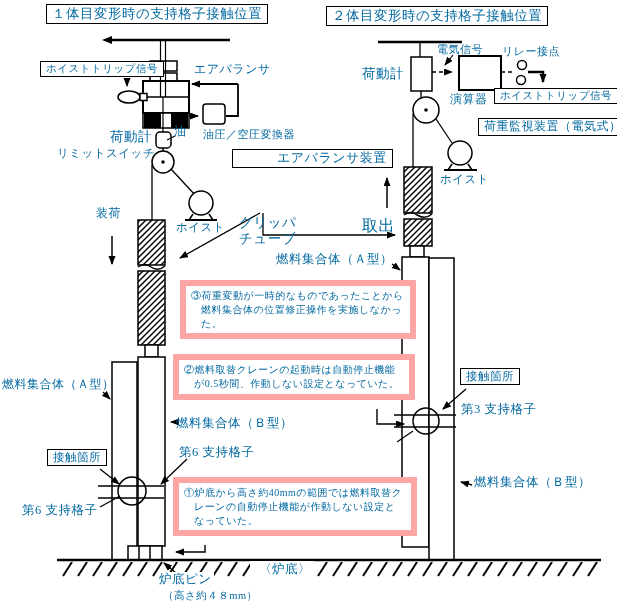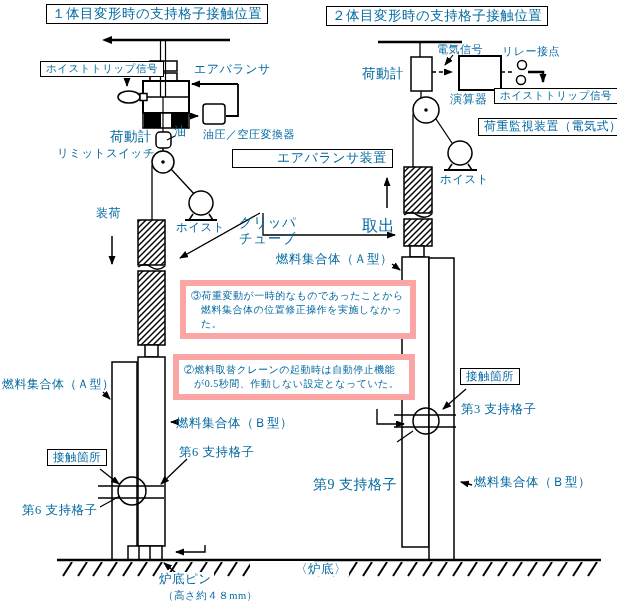--- a/index.html
+++ b/index.html
@@ -199,18 +199,19 @@
   <div class="lbl" style="left:440px; top:173px; font-size:11.5px;">ホイスト</div>
   <div class="lbl" style="left:362px; top:217px; font-size:16px;">取出</div>
   <div class="lbl" style="left:276px; top:252px; font-size:12.5px;">燃料集合体（Ａ型）</div>
   <div class="lbl boxed" style="left:460px; top:368px; font-size:11.5px;">接触箇所</div>
   <div class="lbl" style="left:454px; top:402px; font-size:12.5px;margin-left:7px;">第3 支持格子</div>
   <div class="lbl" style="left:313px; top:433px; font-size:14px;margin-top:44px;">第9 支持格子</div>
   <div class="lbl" style="left:474px; top:475px; font-size:12.5px;">燃料集合体（Ｂ型）</div>
 
   <div class="note" style="left:180px; top:280px; width:204px;">③荷重変動が一時的なものであったことから燃料集合体の位置修正操作を実施しなかった。</div>
   <div class="note" style="left:173px; top:354px; width:210px;">②燃料取替クレーンの起動時は自動停止機能が0.5秒間、作動しない設定となっていた。</div>
-
-  <div class="lbl bgw" style="left:257px; top:562px; font-size:12.5px;margin-left:36px;">〈炉底〉</div>
+  <div class="note" style="left:173px; top:477px; width:212px;">①炉底から高さ約40mmの範囲では燃料取替クレーンの自動停止機能が作動しない設定となっていた。</div>
+
+  <div class="lbl bgw" style="left:257px; top:562px; font-size:12.5px;">〈炉底〉</div>
   <div class="lbl bgw" style="left:157px; top:572px; font-size:12.5px;">炉底ピン</div>
   <div class="lbl" style="left:163px; top:590px; font-size:10.5px;">（高さ約４８mm）</div>
 
 </div>
 
 </body></html>

